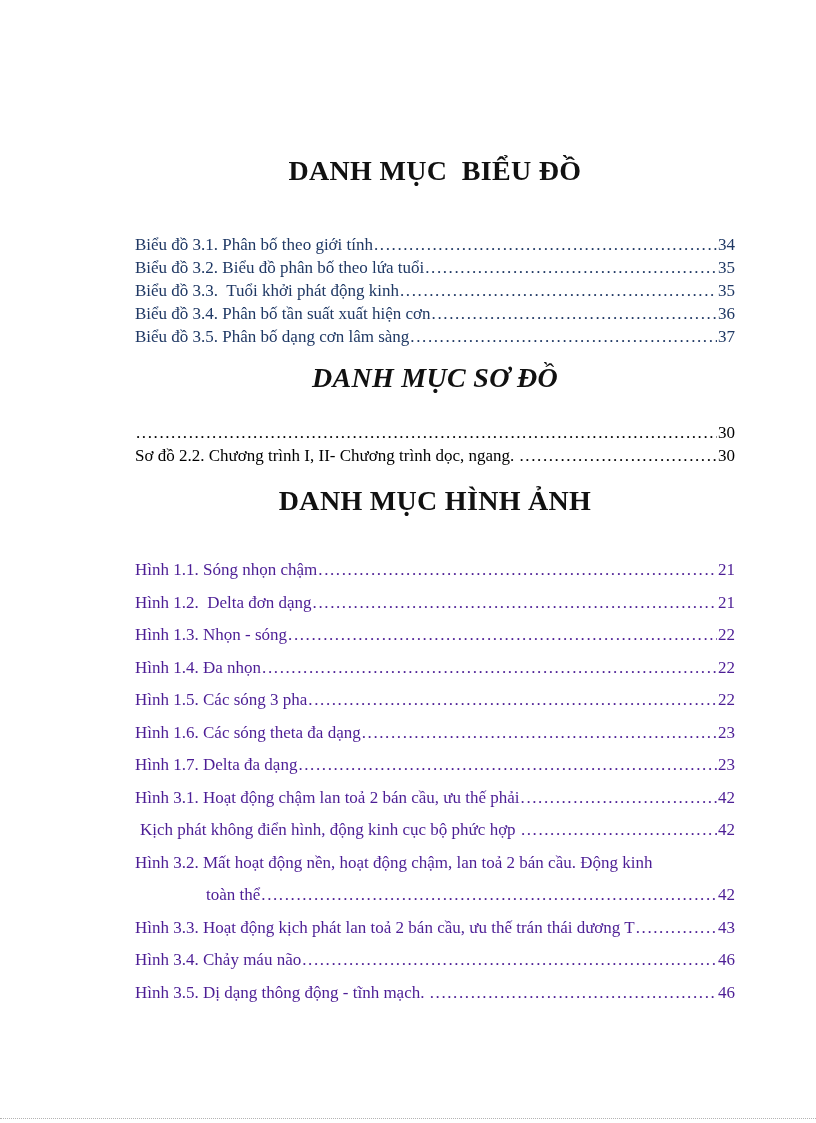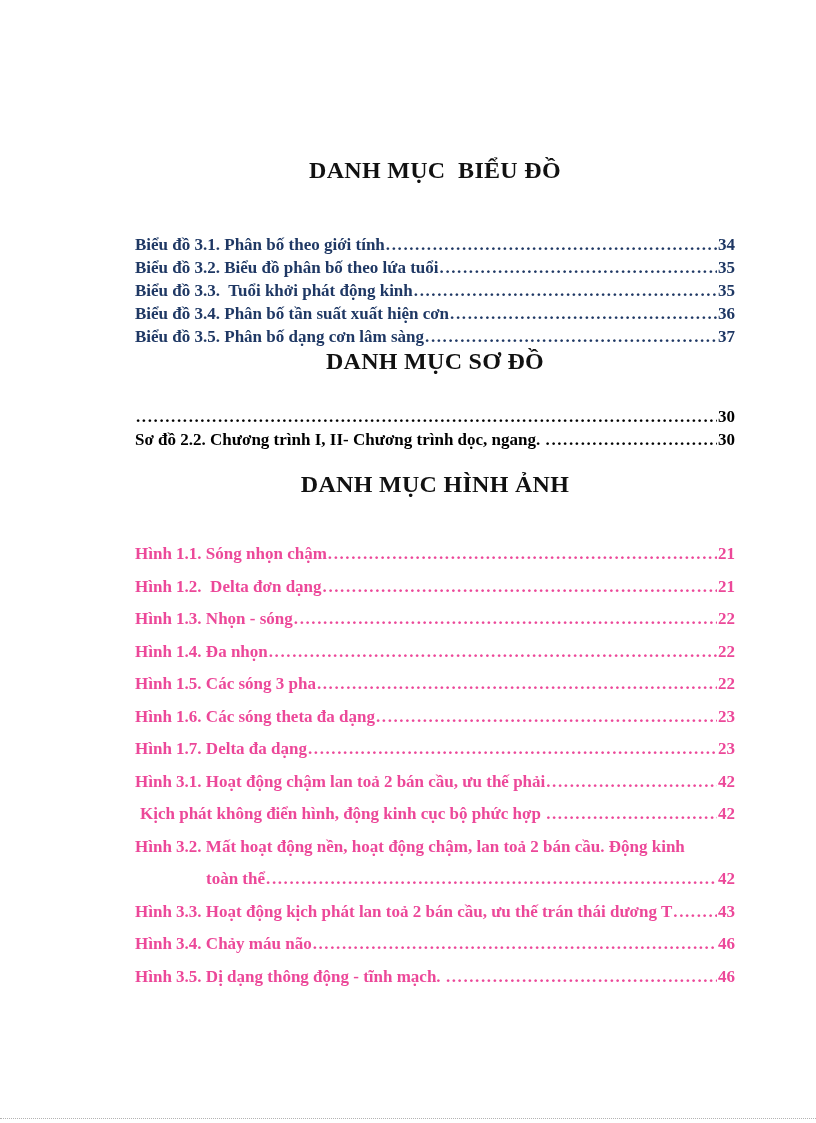--- a/index.html
+++ b/index.html
@@ -9,42 +9,41 @@
     height: 1123px;
     background: #ffffff;
     font-family: "Liberation Serif", "DejaVu Serif", serif;
     box-sizing: border-box;
     padding: 157px 81px 0 135px;
     overflow: hidden;
   }
   .section-title {
     text-align: center;
     font-weight: bold;
-    font-size: 24px;
+    font-size: 28px;
     line-height: 27px;
     color: #111111;
     white-space: pre;
     letter-spacing: 0.3px;
   }
   .title-charts   { margin: 0 0 49px 0; }
-  .title-diagrams { margin: 0 0 30px 0; }
+  .title-diagrams { margin: 16px 0 30px 0; font-style: italic; }
   .title-figures  { margin: 20px 0 40px 0; }
 
   .toc-list { font-size: 17px; }
   .toc-line {
     display: flex;
     align-items: center;
     line-height: 23px;
-    font-weight: bold;
   }
   .figures .toc-line { line-height: 32.5px; }
 
   .charts-list   { color: #1f3864; }
   .diagrams-list { color: #000000; }
-  .figures       { color: #ec4899; }
+  .figures       { color: #4c1d95; }
 
   .entry-text { white-space: pre; flex: 0 0 auto; }
   .dots {
     flex: 1 1 auto;
     min-width: 0;
     overflow: hidden;
     white-space: nowrap;
     margin: 0 1px;
   }
   .dots::after {

